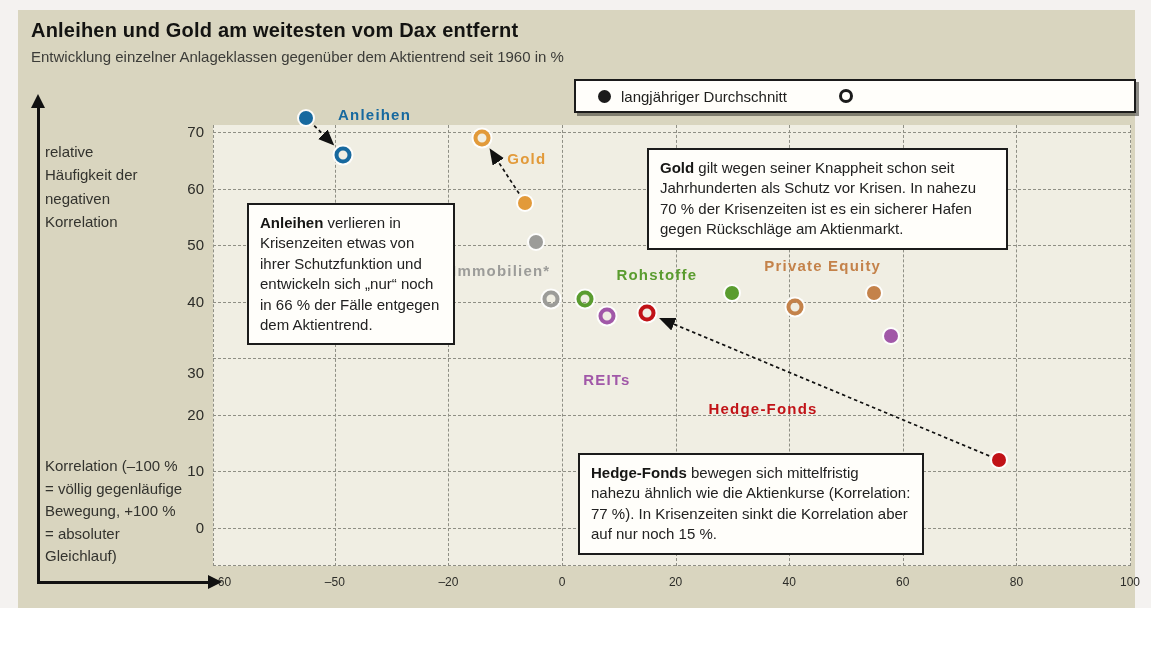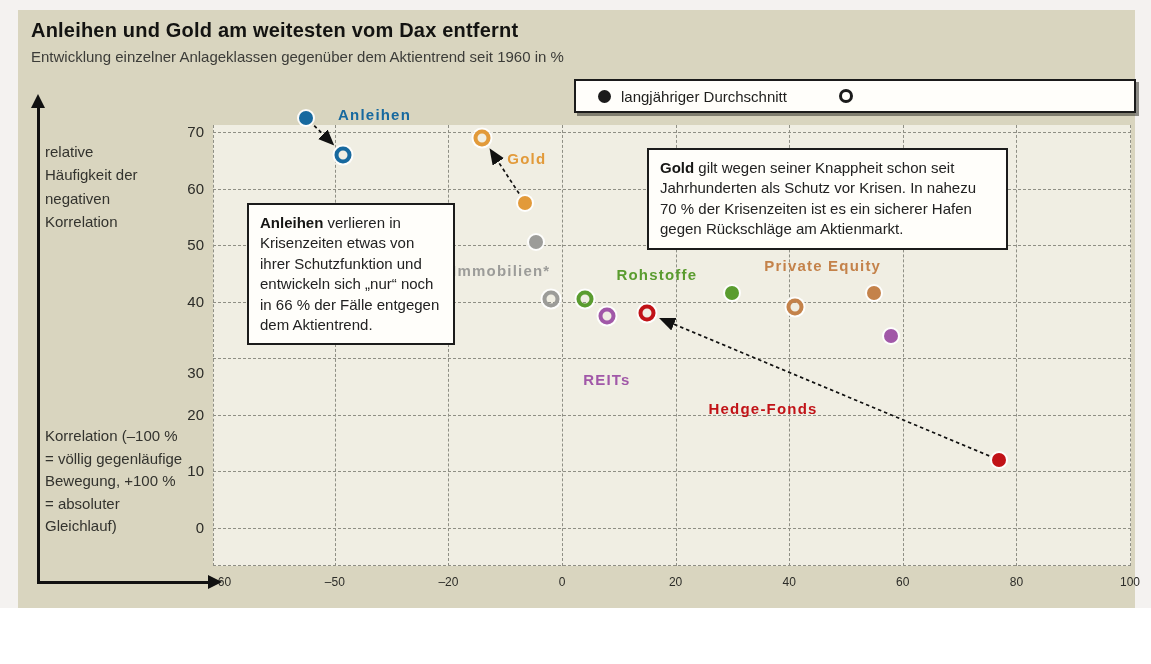--- a/index.html
+++ b/index.html
@@ -23,21 +23,21 @@
   .series-label{position:absolute;transform:translate(-50%,-50%);font-size:15px;font-weight:bold;letter-spacing:1.2px;white-space:nowrap}
   .callout{position:absolute;background:#fffefa;border:2px solid #1b1b1b;padding:8px 11px;font-size:15px;line-height:1.36;color:#222}
   #callout-anleihen{left:229px;top:193px;width:208px}
   #callout-gold{left:629px;top:138px;width:361px}
   #callout-hedge{left:560px;top:443px;width:346px}
   #legend{position:absolute;left:556px;top:69px;width:562px;height:34px;background:#fffefa;border:2px solid #1b1b1b;
           box-shadow:3px 3px 0 rgba(55,55,48,.55);display:flex;align-items:center;padding-left:22px;font-size:15px;color:#1e1e1c}
   .lg-dot{width:13px;height:13px;border-radius:50%;background:#1b1b1b;margin-right:10px;flex:none}
   .lg-ring{width:14px;height:14px;border-radius:50%;border:3.5px solid #1b1b1b;margin:0 10px 0 52px;flex:none}
   #y-axis-label{position:absolute;left:27px;top:130px;width:112px;font-size:15px;line-height:1.55;color:#33332e}
-  #x-axis-note{position:absolute;left:27px;top:415px;width:140px;font-size:15px;line-height:1.5;color:#33332e}
+  #x-axis-note{position:absolute;left:27px;top:445px;width:140px;font-size:15px;line-height:1.5;color:#33332e}
   #y-axis-line{position:absolute;left:19px;top:96px;width:3px;height:478px;background:#111}
   #x-axis-line{position:absolute;left:19px;top:571px;width:173px;height:3px;background:#111}
   #y-axis-arrowhead{position:absolute;left:13px;top:84px;width:0;height:0;
       border-left:7.5px solid transparent;border-right:7.5px solid transparent;border-bottom:14px solid #111}
   #x-axis-arrowhead{position:absolute;left:190px;top:565px;width:0;height:0;
       border-top:7.5px solid transparent;border-bottom:7.5px solid transparent;border-left:14px solid #111}
   #footnote{position:absolute;left:204px;top:512px;font-size:12px;line-height:1.4;color:#3a3a34}
   #arrow-svg{position:absolute;left:0;top:0;pointer-events:none}
   .callout b,#footnote b{color:#161614}
 </style>
@@ -134,20 +134,23 @@
         <div class="series-label" style="left: 804.712px; top: 254.95px; color: rgb(196, 130, 74);">Private Equity</div>
         <div class="series-label" style="left: 745.072px; top: 398.072px; color: rgb(193, 18, 23);">Hedge-Fonds</div>
       </div>
 
     <div class="callout" id="callout-anleihen">
       <b>Anleihen</b><span> verlieren in Krisenzeiten etwas von ihrer Schutzfunktion und entwickeln sich „nur“ noch in 66&nbsp;% der Fälle entgegen dem Aktientrend.</span>
     </div>
     <div class="callout" id="callout-gold">
       <b>Gold</b><span> gilt wegen seiner Knappheit schon seit Jahrhunderten als Schutz vor Krisen. In nahezu 70&nbsp;% der Krisenzeiten ist es ein sicherer Hafen gegen Rückschläge am Aktienmarkt.</span>
     </div>
+    <div class="callout" id="callout-hedge">
+      <b>Hedge-Fonds</b><span> bewegen sich mittelfristig nahezu ähnlich wie die Aktienkurse (Korrelation: 77&nbsp;%). In Krisenzeiten sinkt die Korrelation aber auf nur noch 15&nbsp;%.</span>
+    </div>
 
     <div id="legend">
       <span class="lg-dot"></span>
       <span>langjähriger Durchschnitt</span>
       <span class="lg-ring"></span>
     </div>
 
     <div id="footnote">
     </div>
   </div>

